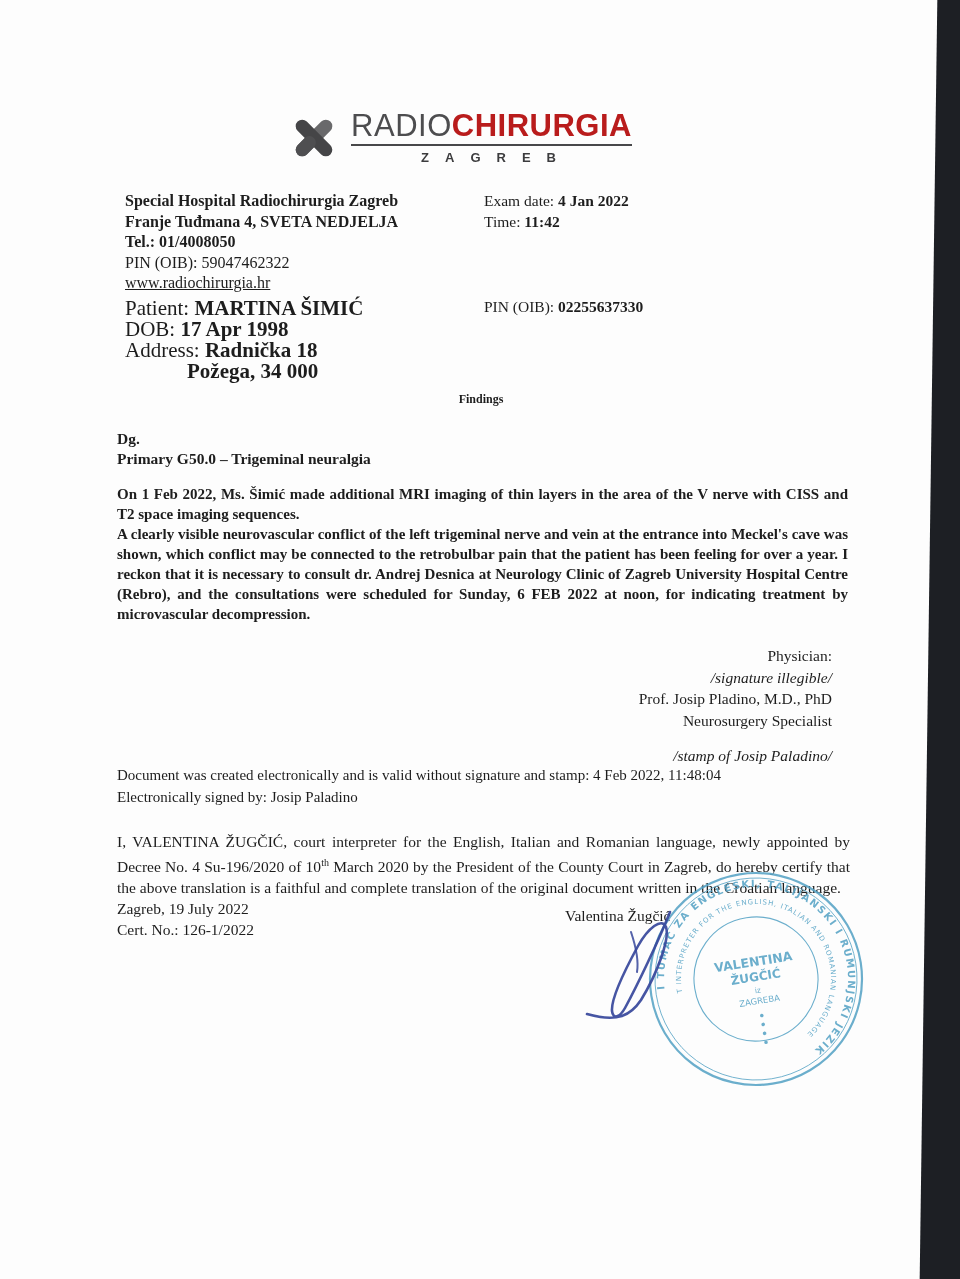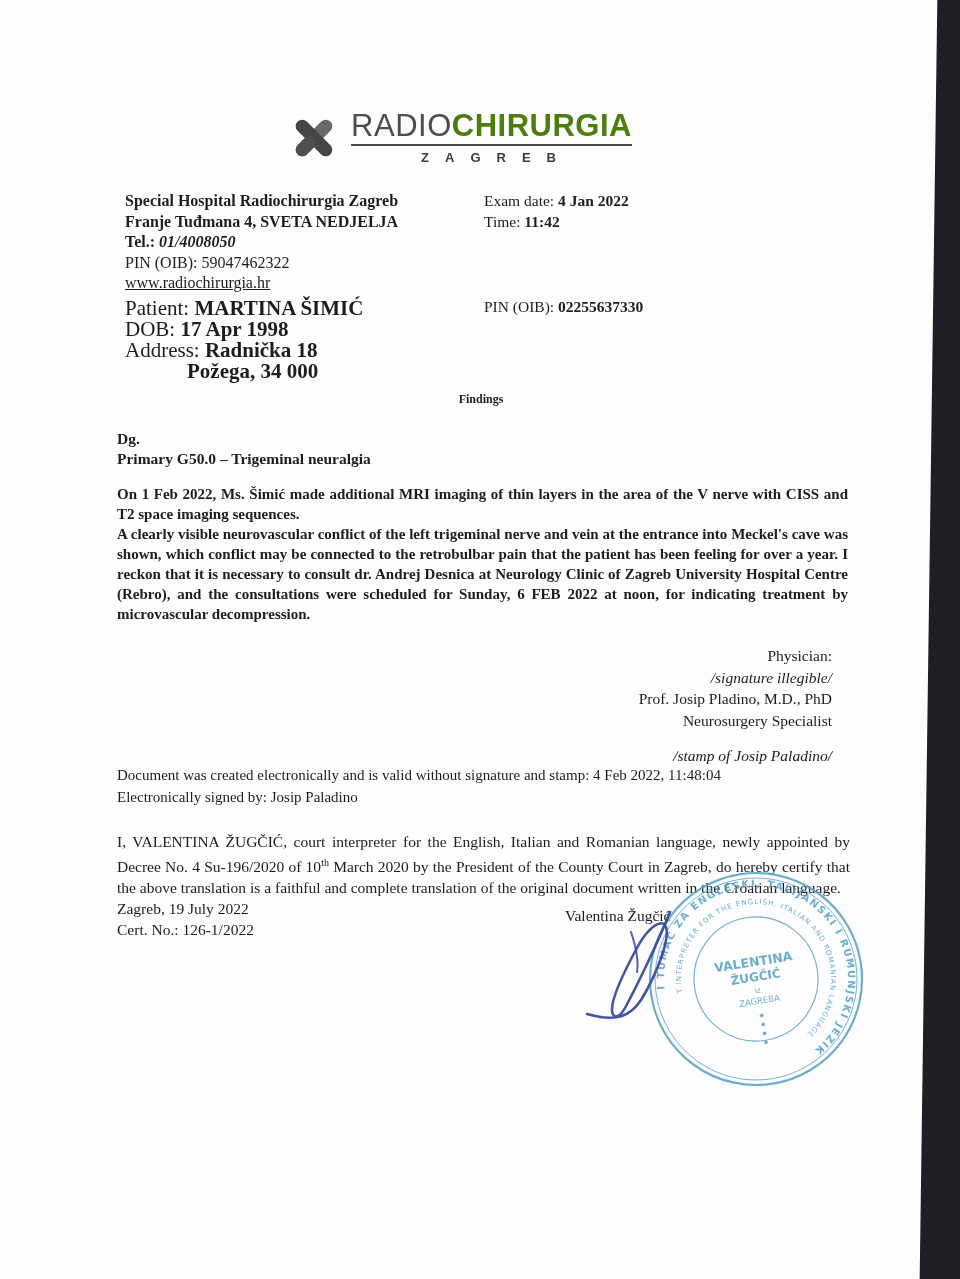--- a/index.html
+++ b/index.html
@@ -11,29 +11,29 @@
   .edge-bar{
     position:absolute;top:0;right:0;bottom:0;width:42px;background:#1d1f24;
     clip-path:polygon(46% 0,100% 0,100% 100%,4% 100%);
   }
   
   .logo{position:absolute;top:110px;left:0;width:918px;display:flex;justify-content:center;align-items:flex-start;gap:9px;}
   .logo-icon{width:56px;height:52px;margin-top:2px;}
   .logo-text{display:flex;flex-direction:column;}
   .wordmark{font-family:"Liberation Sans","DejaVu Sans",sans-serif;font-size:31px;line-height:1;letter-spacing:.5px;white-space:nowrap;}
   .wordmark .light{font-weight:400;color:#4d4d4f;}
-  .wordmark .heavy{font-weight:700;color:#4d7c0f;}
+  .wordmark .heavy{font-weight:700;color:#b91c1c;}
   .logo-underline{border-bottom:2.5px solid #48484a;margin-top:3px;}
   .logo-city{font-family:"Liberation Sans","DejaVu Sans",sans-serif;font-weight:700;font-size:13px;color:#3c3c3e;
     letter-spacing:16px;text-align:center;margin-top:4px;padding-left:10px;}
   
   .abs{position:absolute;}
   .hospital{left:125px;top:191px;font-size:16px;line-height:20.5px;}
   .hospital .b{font-weight:700;}
-  .hospital .tel-val{font-weight:700;font-style:italic;}
+  .hospital .tel-val{font-weight:700;}
   .hospital .site{text-decoration:underline;}
   .exam{left:484px;top:191px;font-size:15.5px;line-height:20.5px;}
   .patient{left:125px;top:298px;font-size:21px;line-height:21px;}
   .patient .indent{padding-left:62px;}
   .patient-pin{left:484px;top:298px;font-size:15.5px;}
   .v{font-weight:700;}
   .findings-heading{left:117px;top:392px;width:728px;text-align:center;font-weight:700;font-size:12px;}
   .dg{left:117px;top:429px;font-weight:700;font-size:15.5px;line-height:20px;}
   .findings-body{left:117px;top:484px;width:731px;font-weight:700;font-size:15px;line-height:20px;text-align:justify;}
   .findings-body p{margin:0;}

